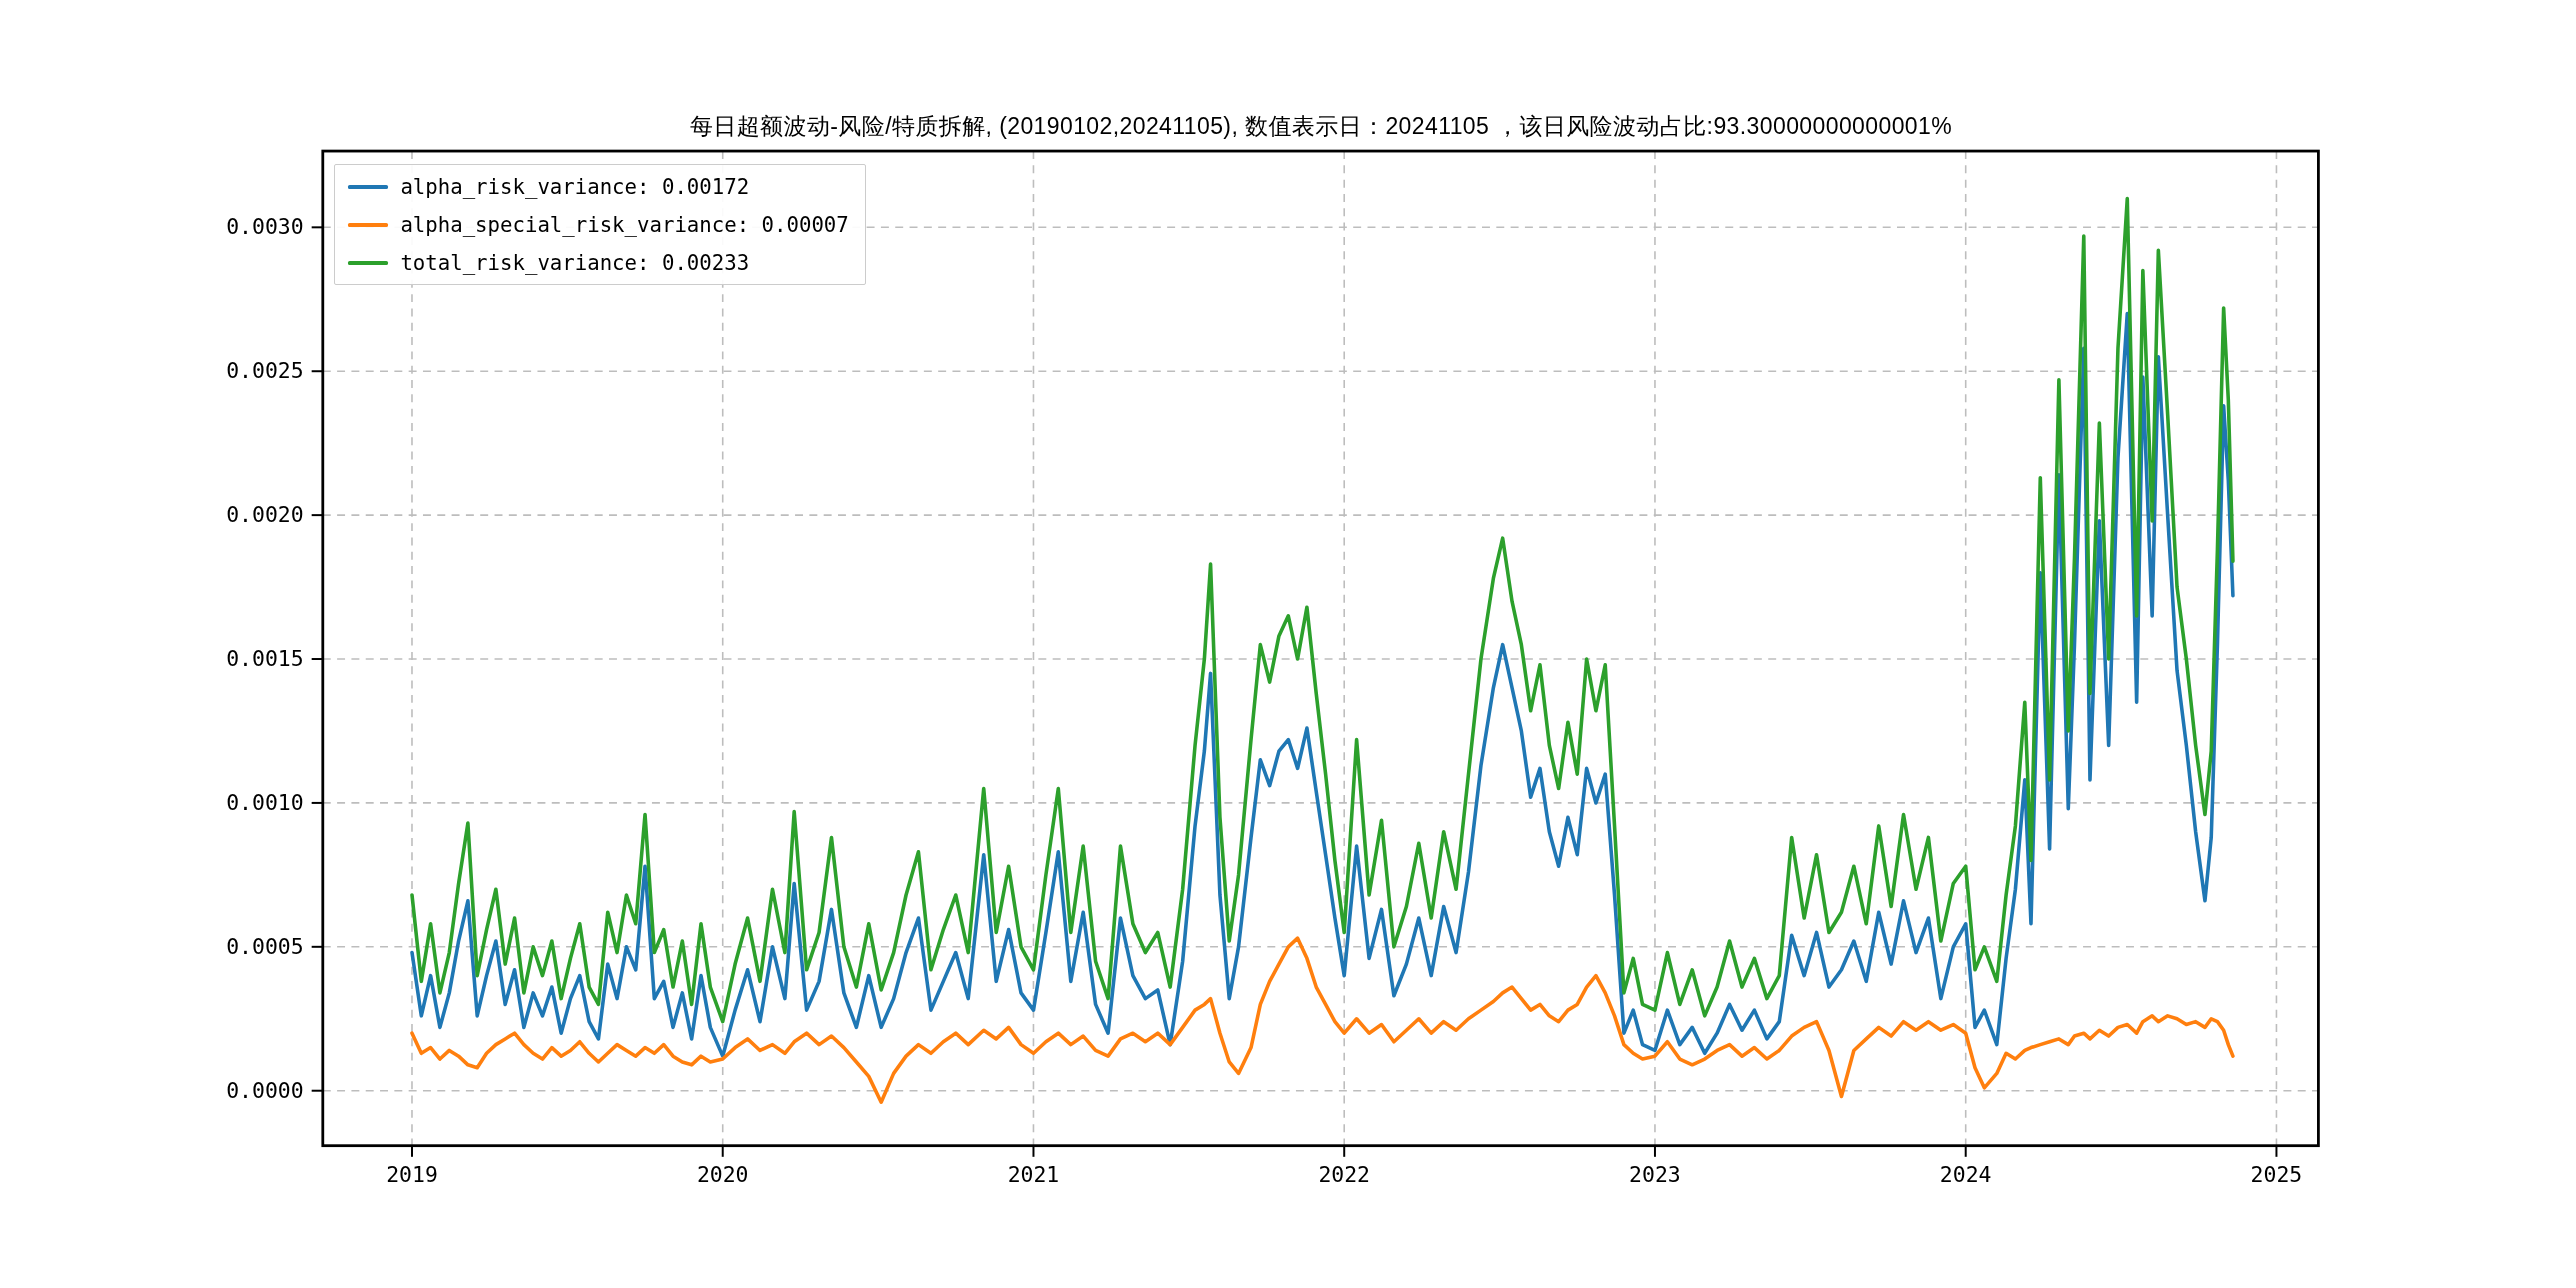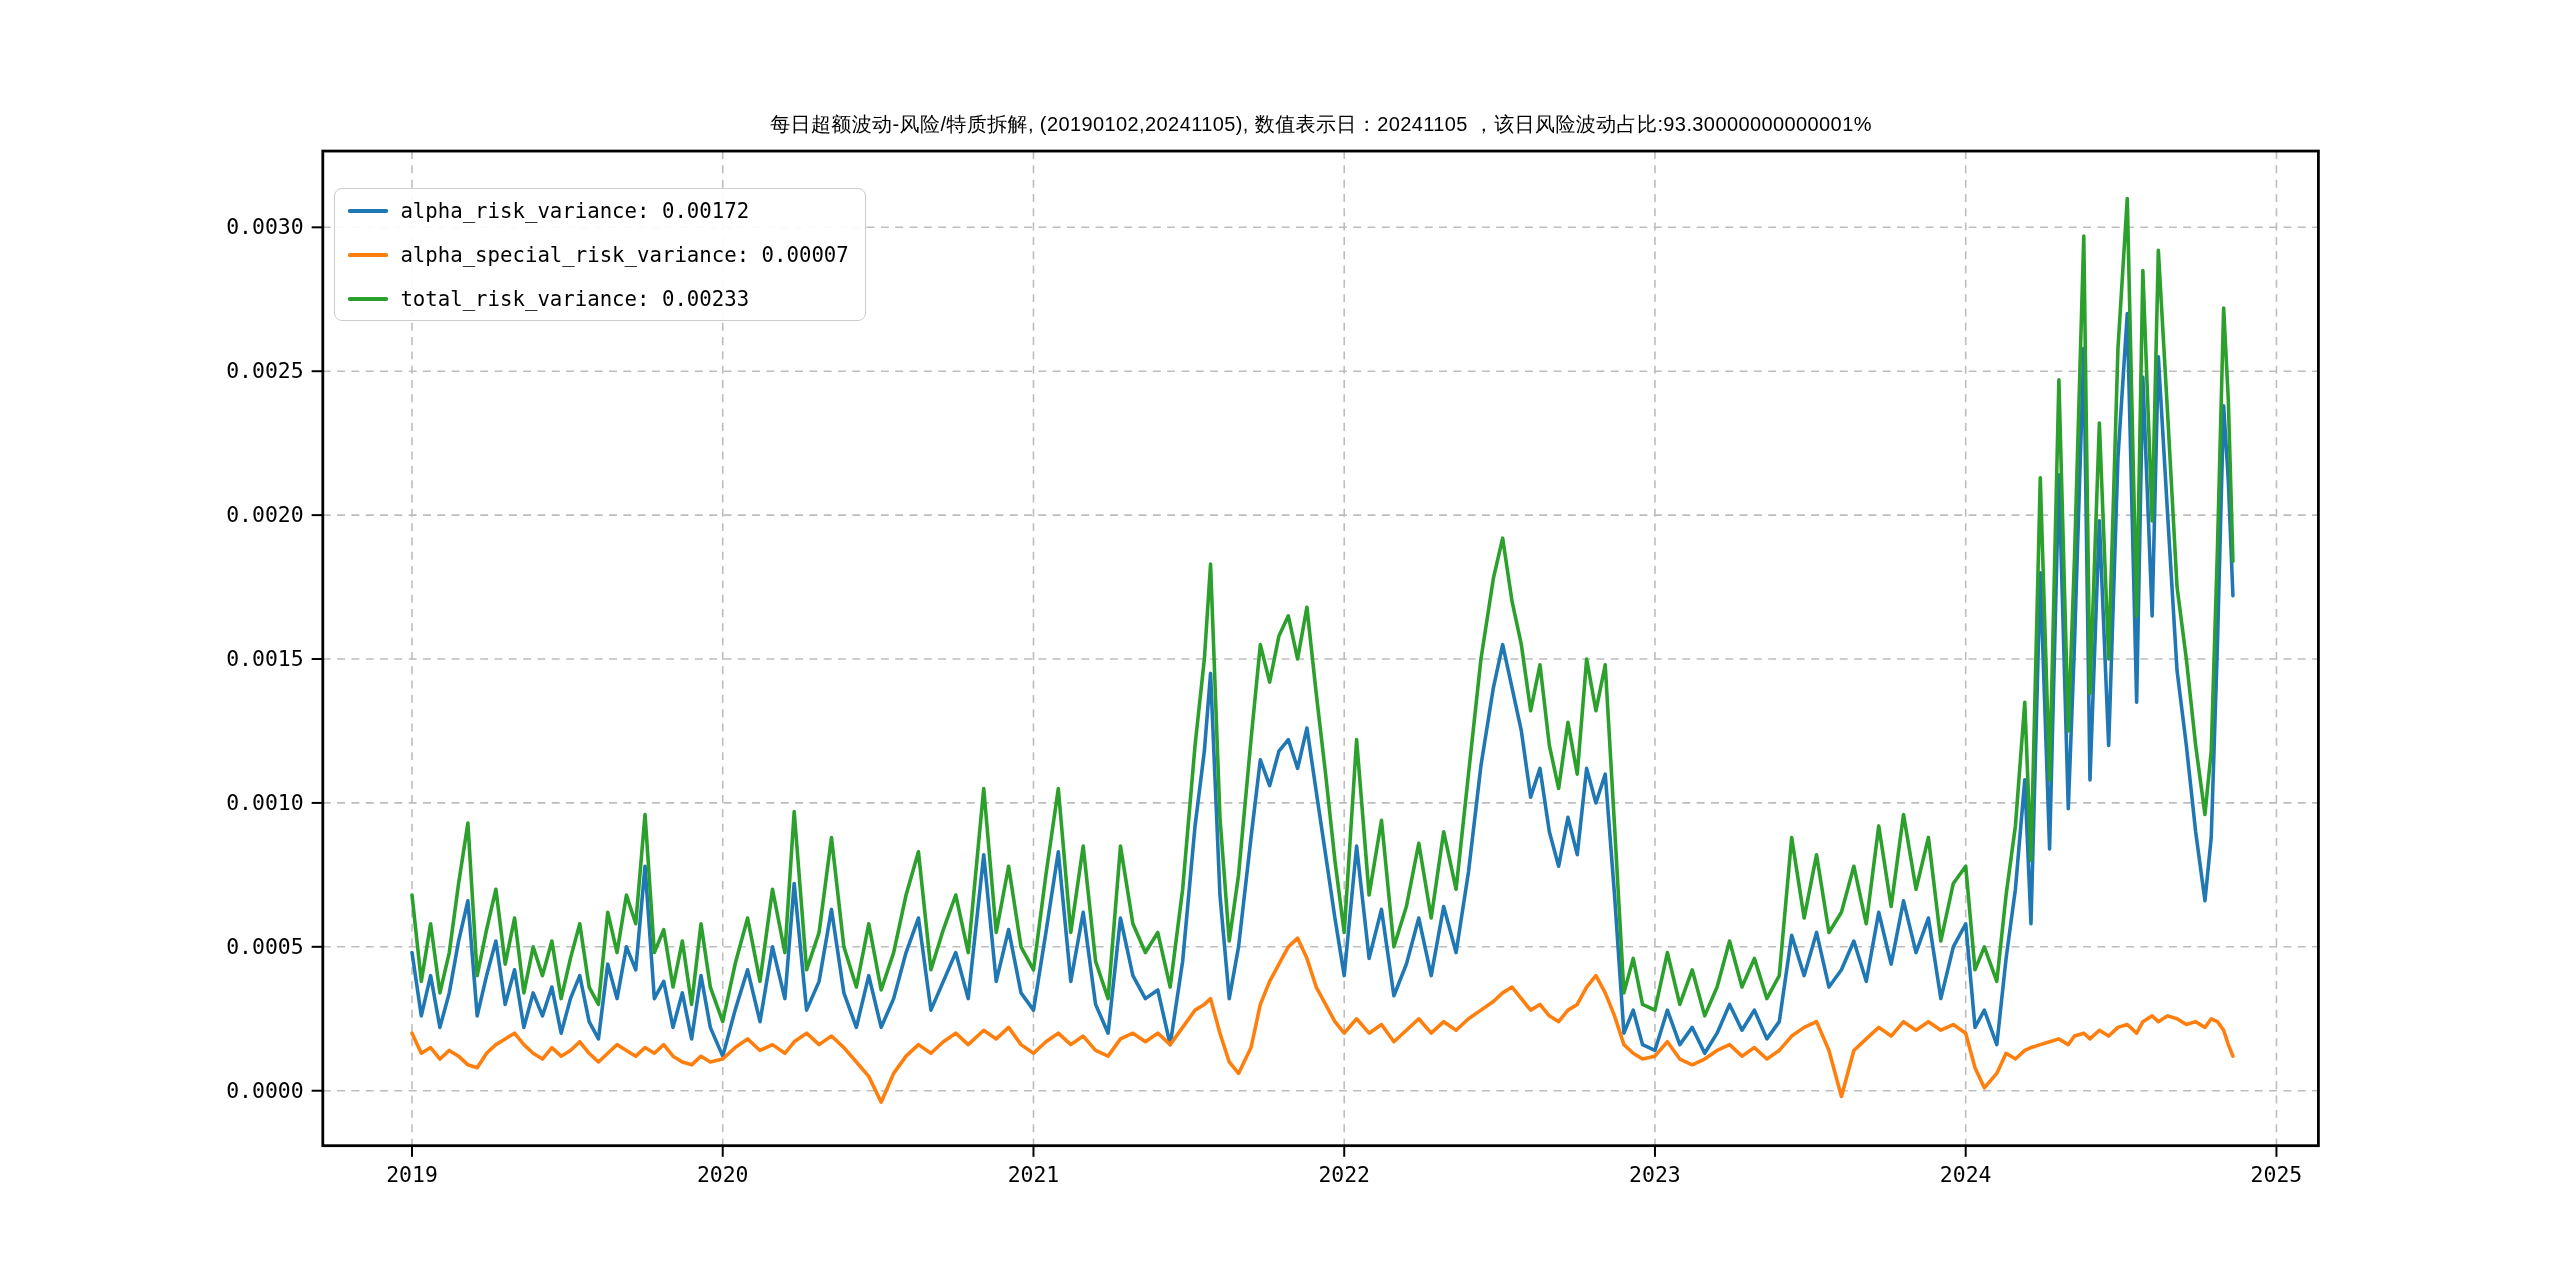--- a/index.html
+++ b/index.html
@@ -1,24 +1,24 @@
 <!DOCTYPE html>
 <html style="font-size:12.7px"><head>
 <meta charset="utf-8">
 <style>
   html,body{margin:0;padding:0;background:#ffffff;}
   body{width:2576px;height:1288px;position:relative;overflow:hidden;
        font-family:"Liberation Sans",sans-serif;}
   #figure{position:absolute;left:0;top:0;width:2576px;height:1288px;}
   #chart-svg{position:absolute;left:0;top:0;}
   #title{position:absolute;left:323px;top:111px;width:1996px;text-align:center;
-         font-size:20px;color:#000;letter-spacing:0.4px;white-space:nowrap;}
+         font-size:23px;color:#000;letter-spacing:0.4px;white-space:nowrap;}
   #legend{position:absolute;left:334px;top:164px;background:rgba(255,255,255,0.92);
-          border:1.6px solid #cccccc;border-radius:8px;padding:9.5px 16px 9.5px 12.7px;
-          display:flex;flex-direction:column;gap:20px;margin-top:24px;}
+          border:1.6px solid #cccccc;border-radius:2px;padding:9.5px 16px 9.5px 12.7px;
+          display:flex;flex-direction:column;gap:14px;}
   .legend-row{display:flex;align-items:center;gap:12.7px;height:24px;}
   .legend-swatch{width:40px;height:4px;border-radius:1.6px;flex:0 0 auto;}
   .legend-label{font-family:"DejaVu Sans Mono",monospace;font-size:20.7px;color:#000;
                 white-space:nowrap;}
   text{font-family:"DejaVu Sans Mono",monospace;font-size:27px;fill:#000;}
 </style>
 </head>
 <body>
 
 <div id="figure">

